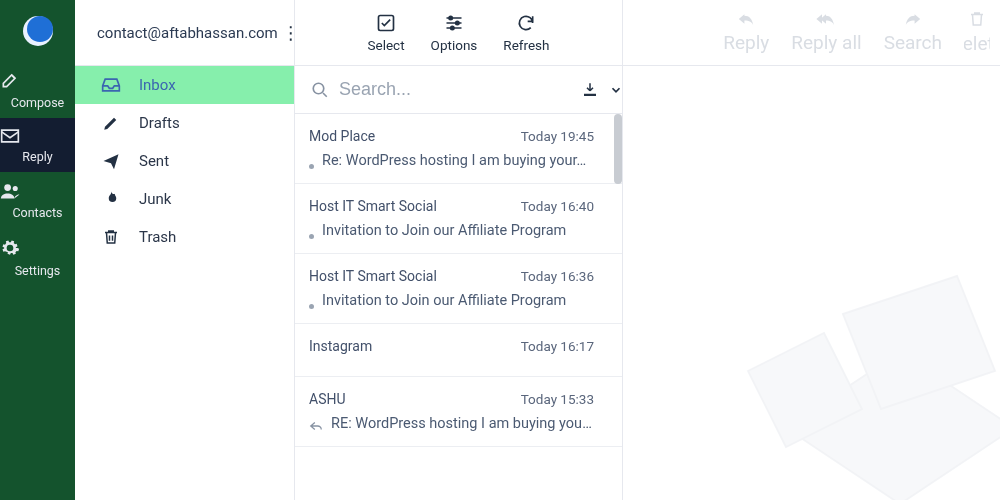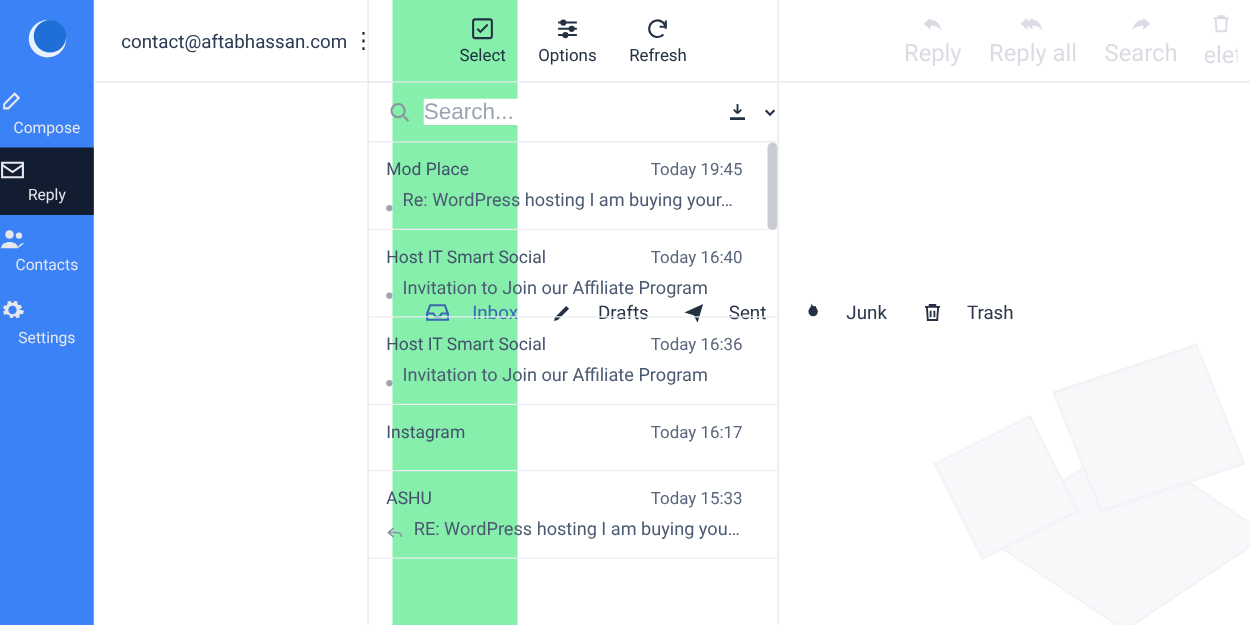--- a/index.html
+++ b/index.html
@@ -1,30 +1,30 @@
 <!DOCTYPE html>
 <html><head>
 <meta charset="utf-8">
 <style>
   * { box-sizing: border-box; margin: 0; padding: 0; }
   body { font-family: -apple-system, BlinkMacSystemFont, "Segoe UI", Roboto, Helvetica, Arial, sans-serif; font-size: 14px; color: #1f2b3e; width: 1000px; height: 500px; overflow: hidden; }
   .app { display: flex; width: 1000px; height: 500px; }
 
   
-  .nav { width: 75px; background: #3b82f6; display: flex; flex-direction: column; align-items: center; padding-top: 8px; }
+  .nav { width: 75px; background: #14532d; display: flex; flex-direction: column; align-items: center; padding-top: 8px; }
   .logo { width: 30px; height: 30px; border-radius: 50%; position: relative; margin: 8px 0 14px; }
   .logo::before { content:""; position:absolute; inset:0; border-radius:50%; background:#e9f1ff; }
   .logo::after  { content:""; position:absolute; left:4px; top:0; width:26px; height:26px; border-radius:50%; background:#1f6fd6; }
   .nav-item { width: 75px; padding: 10px 0 8px; text-align: center; color: #e6e8ee; cursor: pointer; }
   .nav-item.active { background: #131d31; }
   .nav-item .ico { display:block; margin:0 auto 4px; }
   .nav-item .lbl { font-size: 12.5px; }
 
   
-  .folders { width: 220px; border-right: 1px solid #e6e8ee; display:flex; flex-direction:row; }
+  .folders { width: 220px; border-right: 1px solid #e6e8ee; display:flex; flex-direction:column; }
   .account { height: 66px; display:flex; align-items:center; justify-content:space-between; padding: 0 10px 0 22px; border-bottom:1px solid #e6e8ee; }
   .account .email { color:#2b3a52; font-size:15px; }
   .kebab { color:#233143; padding:6px 4px; cursor:pointer; font-size:18px; line-height:1; }
   .folder { display:flex; align-items:center; gap:18px; padding: 10px 0 10px 26px; color:#2b3649; cursor:pointer; font-size:15px; }
   .folder.selected { background:#86efac; color:#3b66b0; }
   .folder .ico { width:20px; display:flex; justify-content:center; }
 
   
   .listcol { width: 328px; border-right:1px solid #e6e8ee; display:flex; flex-direction:column; }
   .toolbar { height:66px; display:flex; align-items:center; justify-content:center; gap:26px; border-bottom:1px solid #e6e8ee; }

